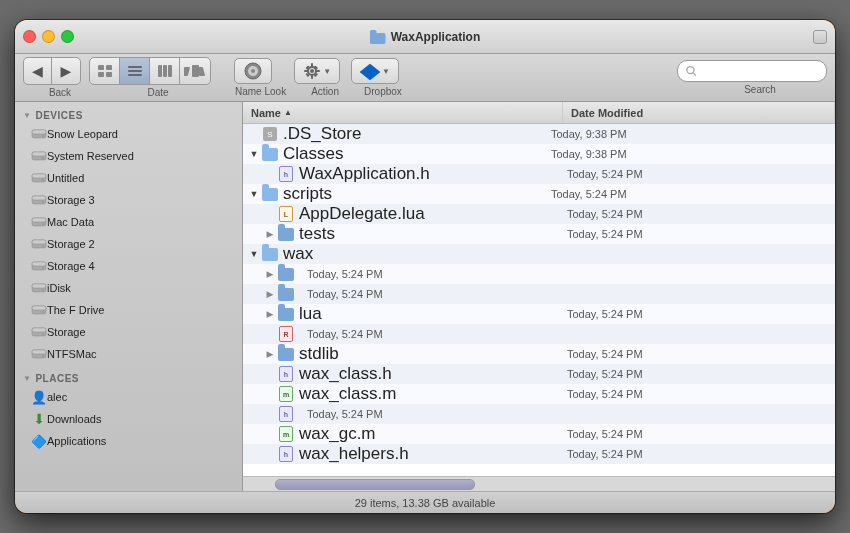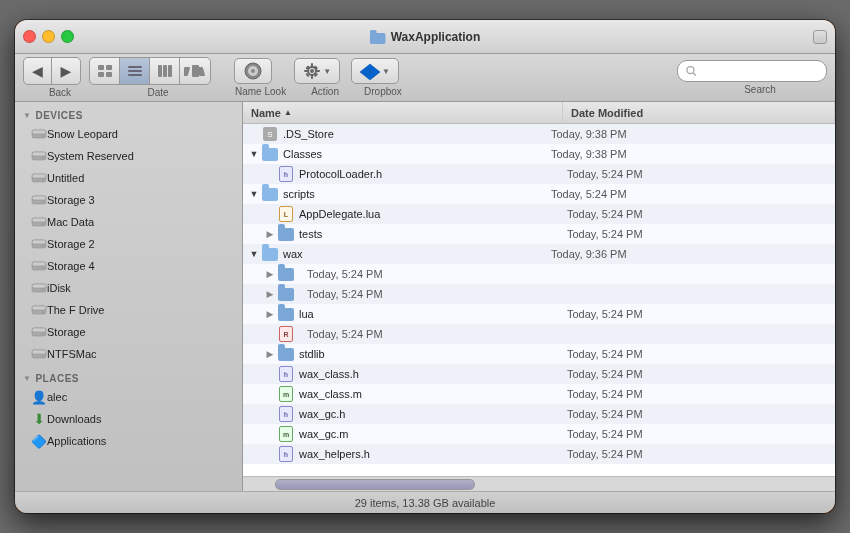--- a/index.html
+++ b/index.html
@@ -305,21 +305,21 @@
       align-items: center;
       justify-content: center;
       flex-shrink: 0;
       margin-right: 4px;
     }
     .file-name-cell {
       flex: 0 0 260px;
       overflow: hidden;
       text-overflow: ellipsis;
       white-space: nowrap;
-      font-size: 11px;
+      font-size: 17px;
       color: #222;
     }
     .file-date-cell {
       flex: 1;
       font-size: 11px;
       color: #555;
       padding-left: 8px;
     }
     
     .statusbar {
@@ -710,21 +710,21 @@
             </div>
     <div class="file-name-cell">Classes</div>
     <div class="file-date-cell">Today, 9:38 PM</div>
   </div>
           <div class="file-row">
     <div class="file-indent" style="width:16px"></div>
     <div class="file-expand"></div>
     <div class="file-icon-cell">
               <div class="ic-h-file">h</div>
             </div>
-    <div class="file-name-cell">ProtocolLoader.h</div>
+    <div class="file-name-cell">WaxApplication.h</div>
     <div class="file-date-cell">Today, 5:24 PM</div>
   </div>
           <div class="file-row">
     <div class="file-indent" style="width:0px"></div>
     <div class="file-expand open">▼</div>
     <div class="file-icon-cell">
               <div class="ic-folder-open"></div>
             </div>
     <div class="file-name-cell">scripts</div>
     <div class="file-date-cell">Today, 5:24 PM</div>
@@ -747,21 +747,20 @@
     <div class="file-name-cell">tests</div>
     <div class="file-date-cell">Today, 5:24 PM</div>
   </div>
           <div class="file-row">
     <div class="file-indent" style="width:0px"></div>
     <div class="file-expand open">▼</div>
     <div class="file-icon-cell">
               <div class="ic-folder-open"></div>
             </div>
     <div class="file-name-cell">wax</div>
-    <div class="file-date-cell">Today, 9:36 PM</div>
   </div>
           <div class="file-row">
     <div class="file-indent" style="width:16px"></div>
     <div class="file-expand ">▶</div>
     <div class="file-icon-cell">
               <div class="ic-folder"></div>
             </div>
     <div class="file-date-cell">Today, 5:24 PM</div>
   </div>
           <div class="file-row">
@@ -815,21 +814,20 @@
             </div>
     <div class="file-name-cell">wax_class.m</div>
     <div class="file-date-cell">Today, 5:24 PM</div>
   </div>
           <div class="file-row">
     <div class="file-indent" style="width:16px"></div>
     <div class="file-expand"></div>
     <div class="file-icon-cell">
               <div class="ic-h-file">h</div>
             </div>
-    <div class="file-name-cell">wax_gc.h</div>
     <div class="file-date-cell">Today, 5:24 PM</div>
   </div>
           <div class="file-row">
     <div class="file-indent" style="width:16px"></div>
     <div class="file-expand"></div>
     <div class="file-icon-cell">
               <div class="ic-m-file">m</div>
             </div>
     <div class="file-name-cell">wax_gc.m</div>
     <div class="file-date-cell">Today, 5:24 PM</div>

